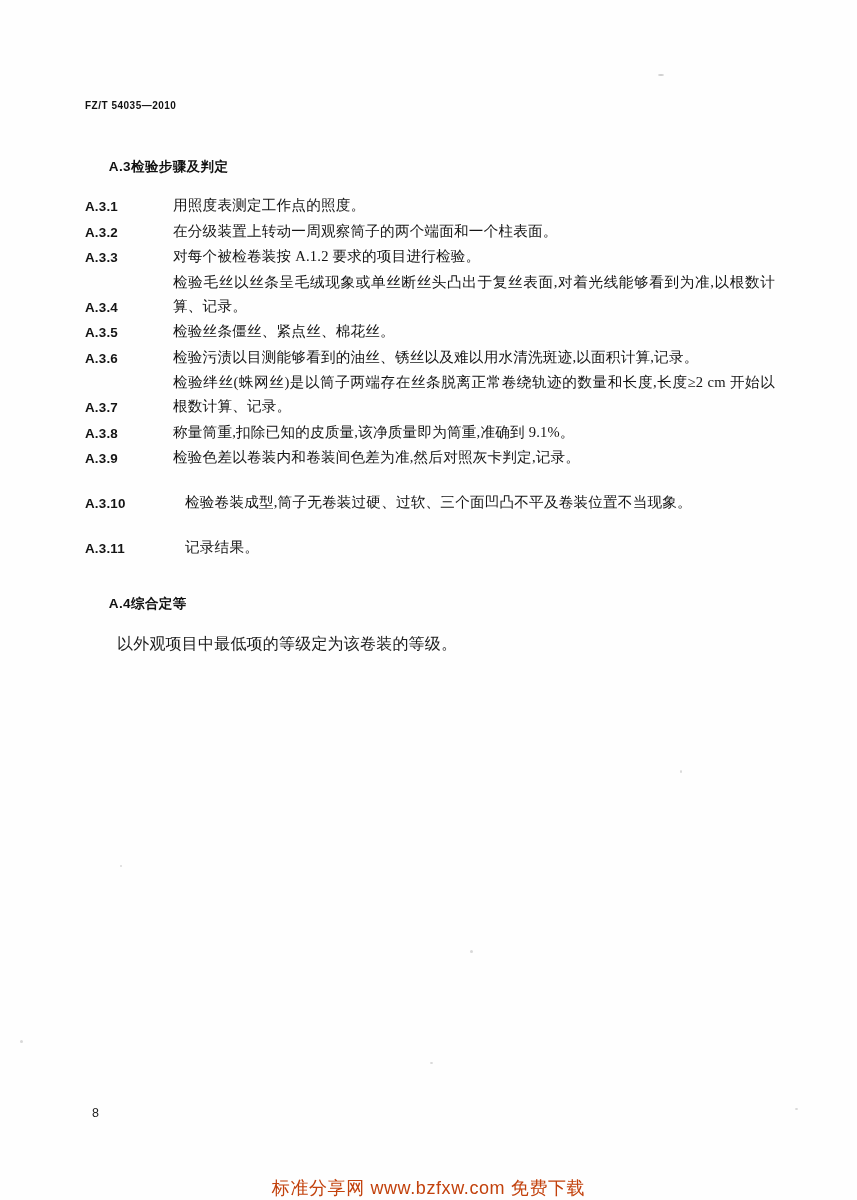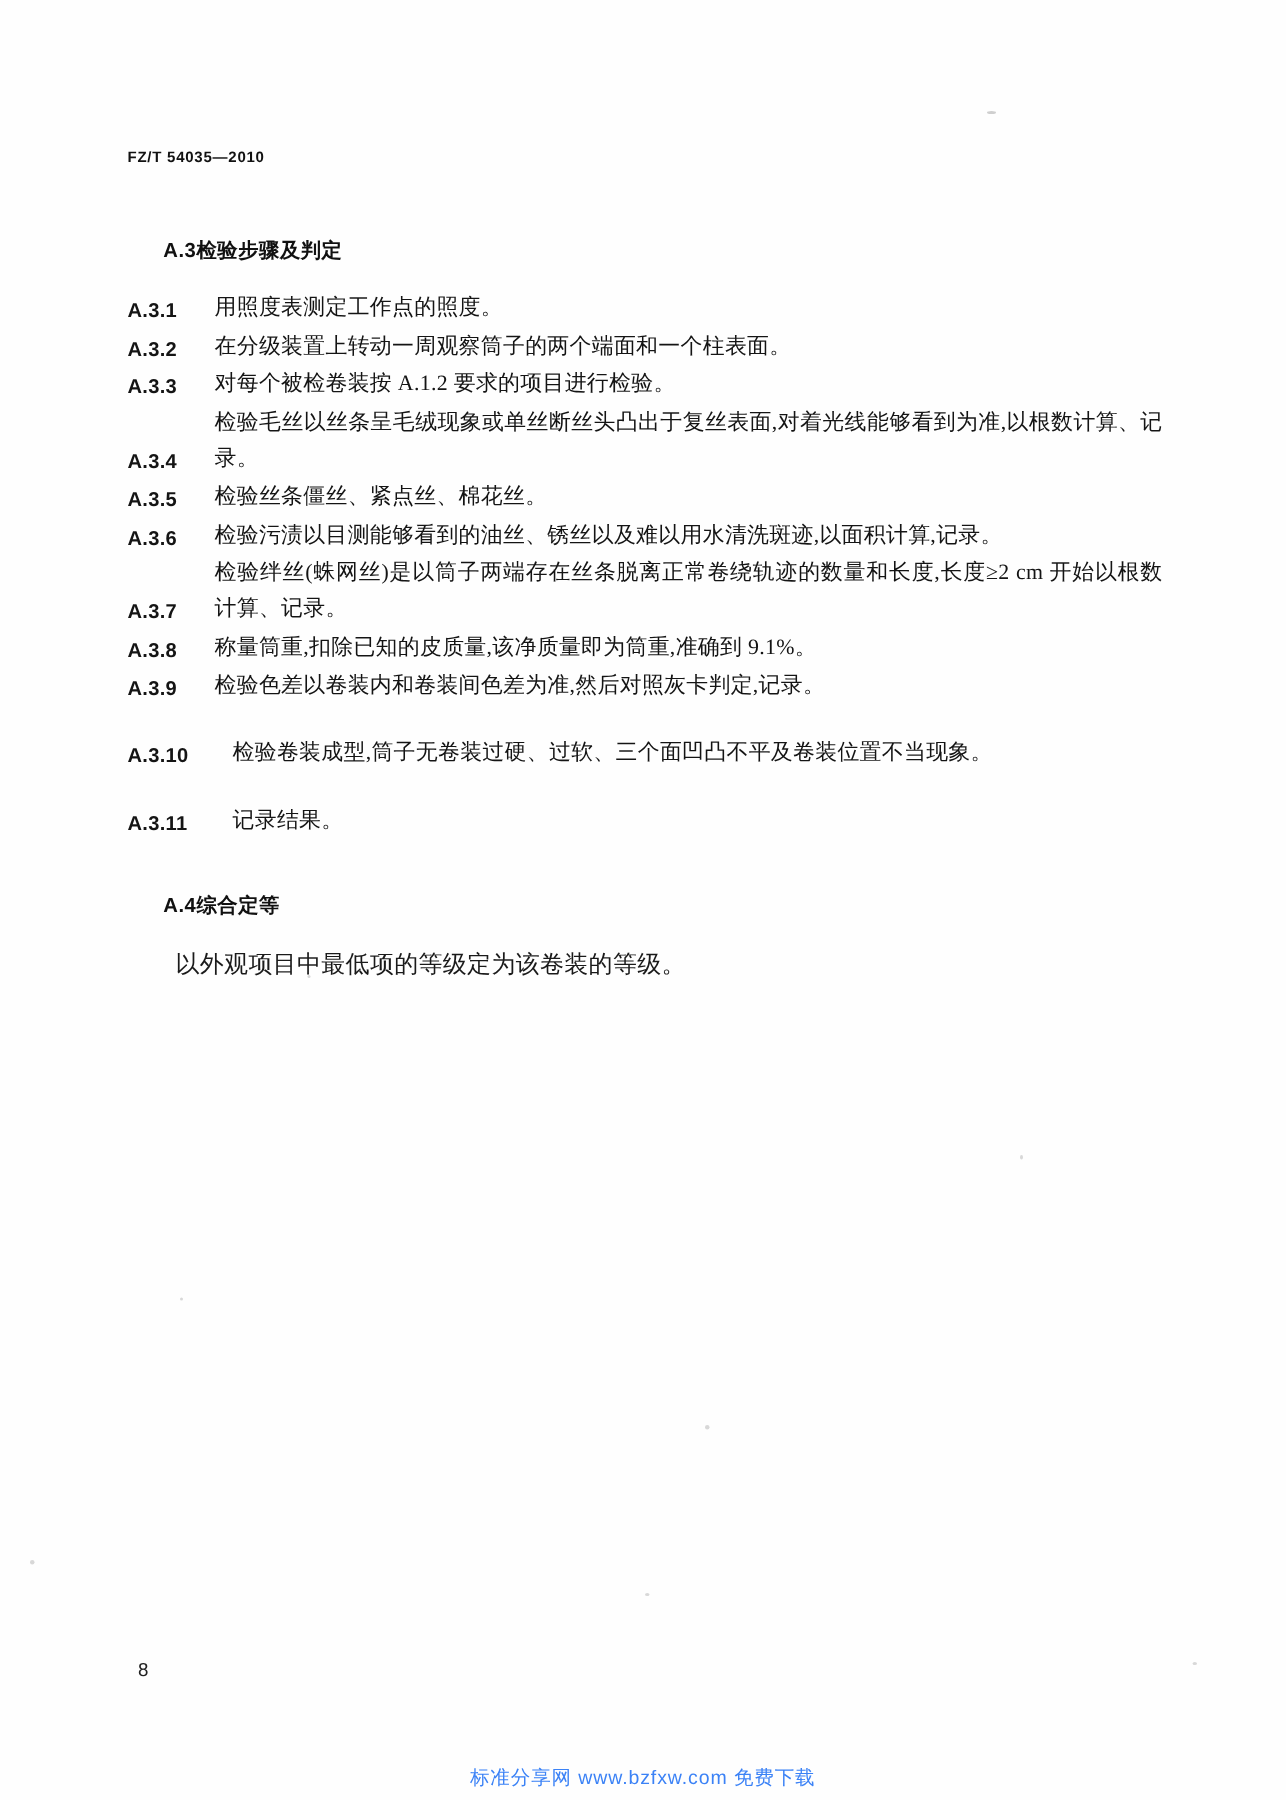--- a/index.html
+++ b/index.html
@@ -78,20 +78,21 @@
   }
   .clause .cnum.wide {
     min-width: 70px;
     margin-top: 20px;
   }
   .clause .ctext {
     flex: 1 1 auto;
     text-align: justify;
     text-justify: inter-ideograph;
     letter-spacing: 0.2px;
+    margin-left: 30px;
   }
   .gap-before {
     margin-top: 36px;
   }
   .body-indent {
     margin-top: 16px;
     padding-left: 32px;
     font-size: 16px;
     line-height: 1.62;
     letter-spacing: 0.2px;
@@ -104,22 +105,22 @@
     font-size: 12.5px;
     color: #222;
   }
   .footer-watermark {
     position: absolute;
     left: 0;
     right: 0;
     top: 1176px;
     text-align: center;
     font-family: "Liberation Sans", "DejaVu Sans", sans-serif;
-    font-size: 13px;
-    color: #3b82f6;
+    font-size: 18px;
+    color: #c2410c;
     letter-spacing: 0.6px;
   }
 </style>
 </head>
 <body>
 
 <div class="page">
 
   <div class="speckle" style="left:658px; top:74px; width:6px; height:2px; background:#cfcfcf;"></div>
   <div class="speckle" style="left:205px; top:650px;"></div>

